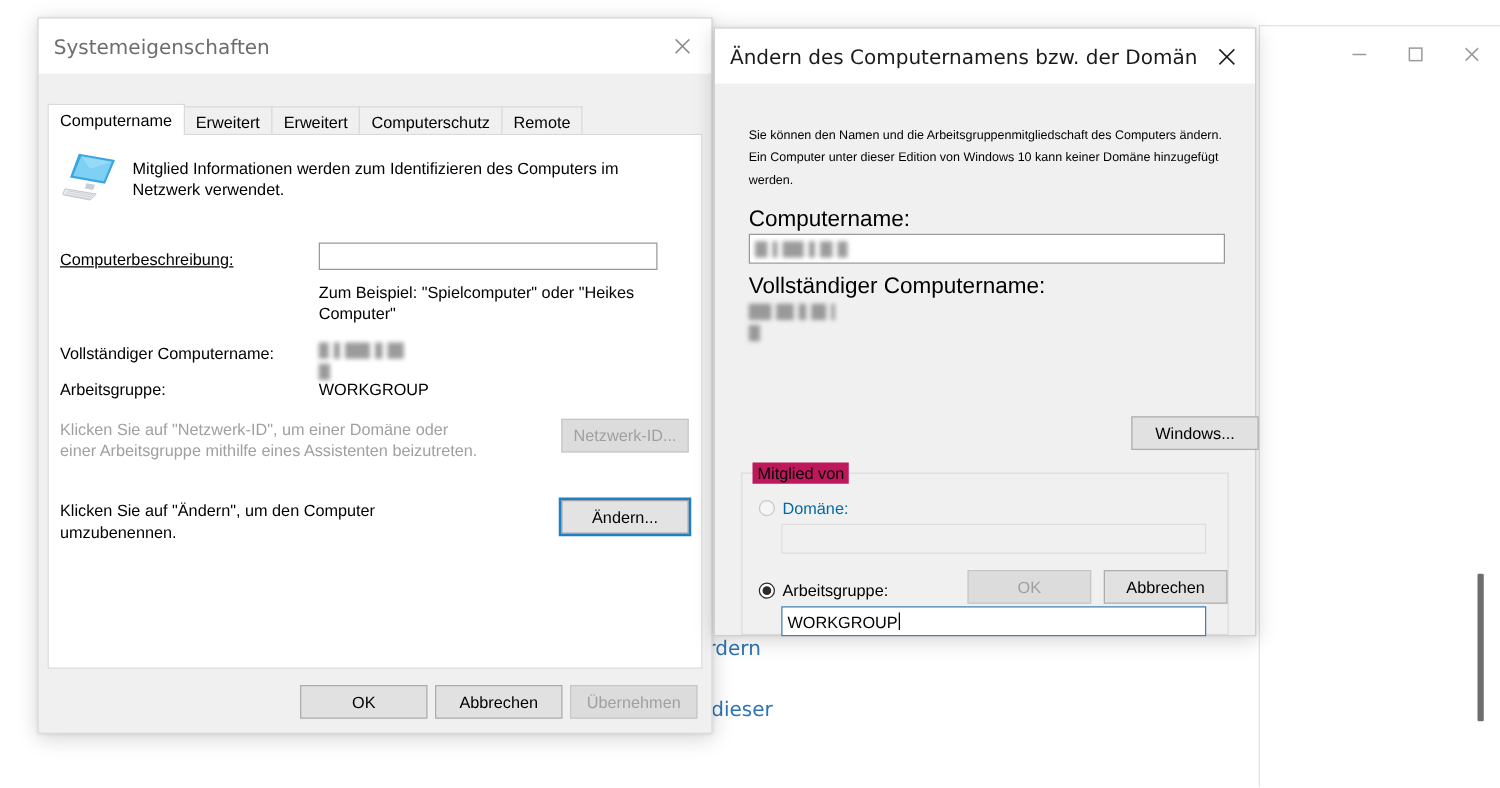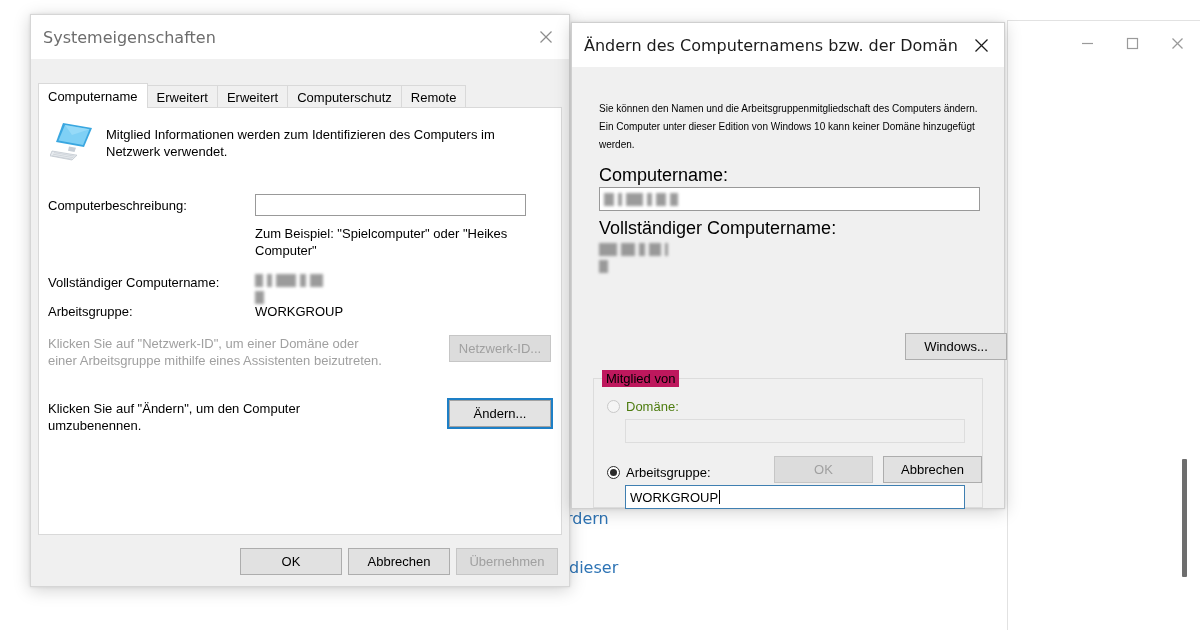--- a/index.html
+++ b/index.html
@@ -193,21 +193,21 @@
   .sys-label {
     width: 207px;
     flex: none;
     font-size: 13px;
     line-height: 17px;
   }
   .sys-value {
     font-size: 13px;
     line-height: 17px;
   }
-  #row-desc   { top: 86px; align-items: center; }
+  #row-desc   { top: 86px; align-items: flex-end; text-decoration: underline; }
   #row-hint   { top: 117px; }
   #row-full   { top: 166px; }
   #row-group  { top: 195px; }
 
   .text-input {
     box-sizing: border-box;
     background: #ffffff;
     border: 1px solid #999999;
     height: 22px;
     font-size: 13px;
@@ -368,21 +368,21 @@
     padding: 0 4px;
     font-size: 13px;
     line-height: 17px;
   }
   .radio-row {
     position: absolute;
     display: flex;
     align-items: center;
     font-size: 13px;
   }
-  #radio-domain { left: 13px; top: 20px; color: #4d7c0f; }
+  #radio-domain { left: 13px; top: 20px; color: #0369a1; }
   #radio-workgroup { left: 13px; top: 86px; color: #000; }
   .radio-dot {
     width: 13px;
     height: 13px;
     border-radius: 50%;
     border: 1px solid #9a9a9a;
     box-sizing: border-box;
     background: #ffffff;
     margin-right: 6px;
     position: relative;

